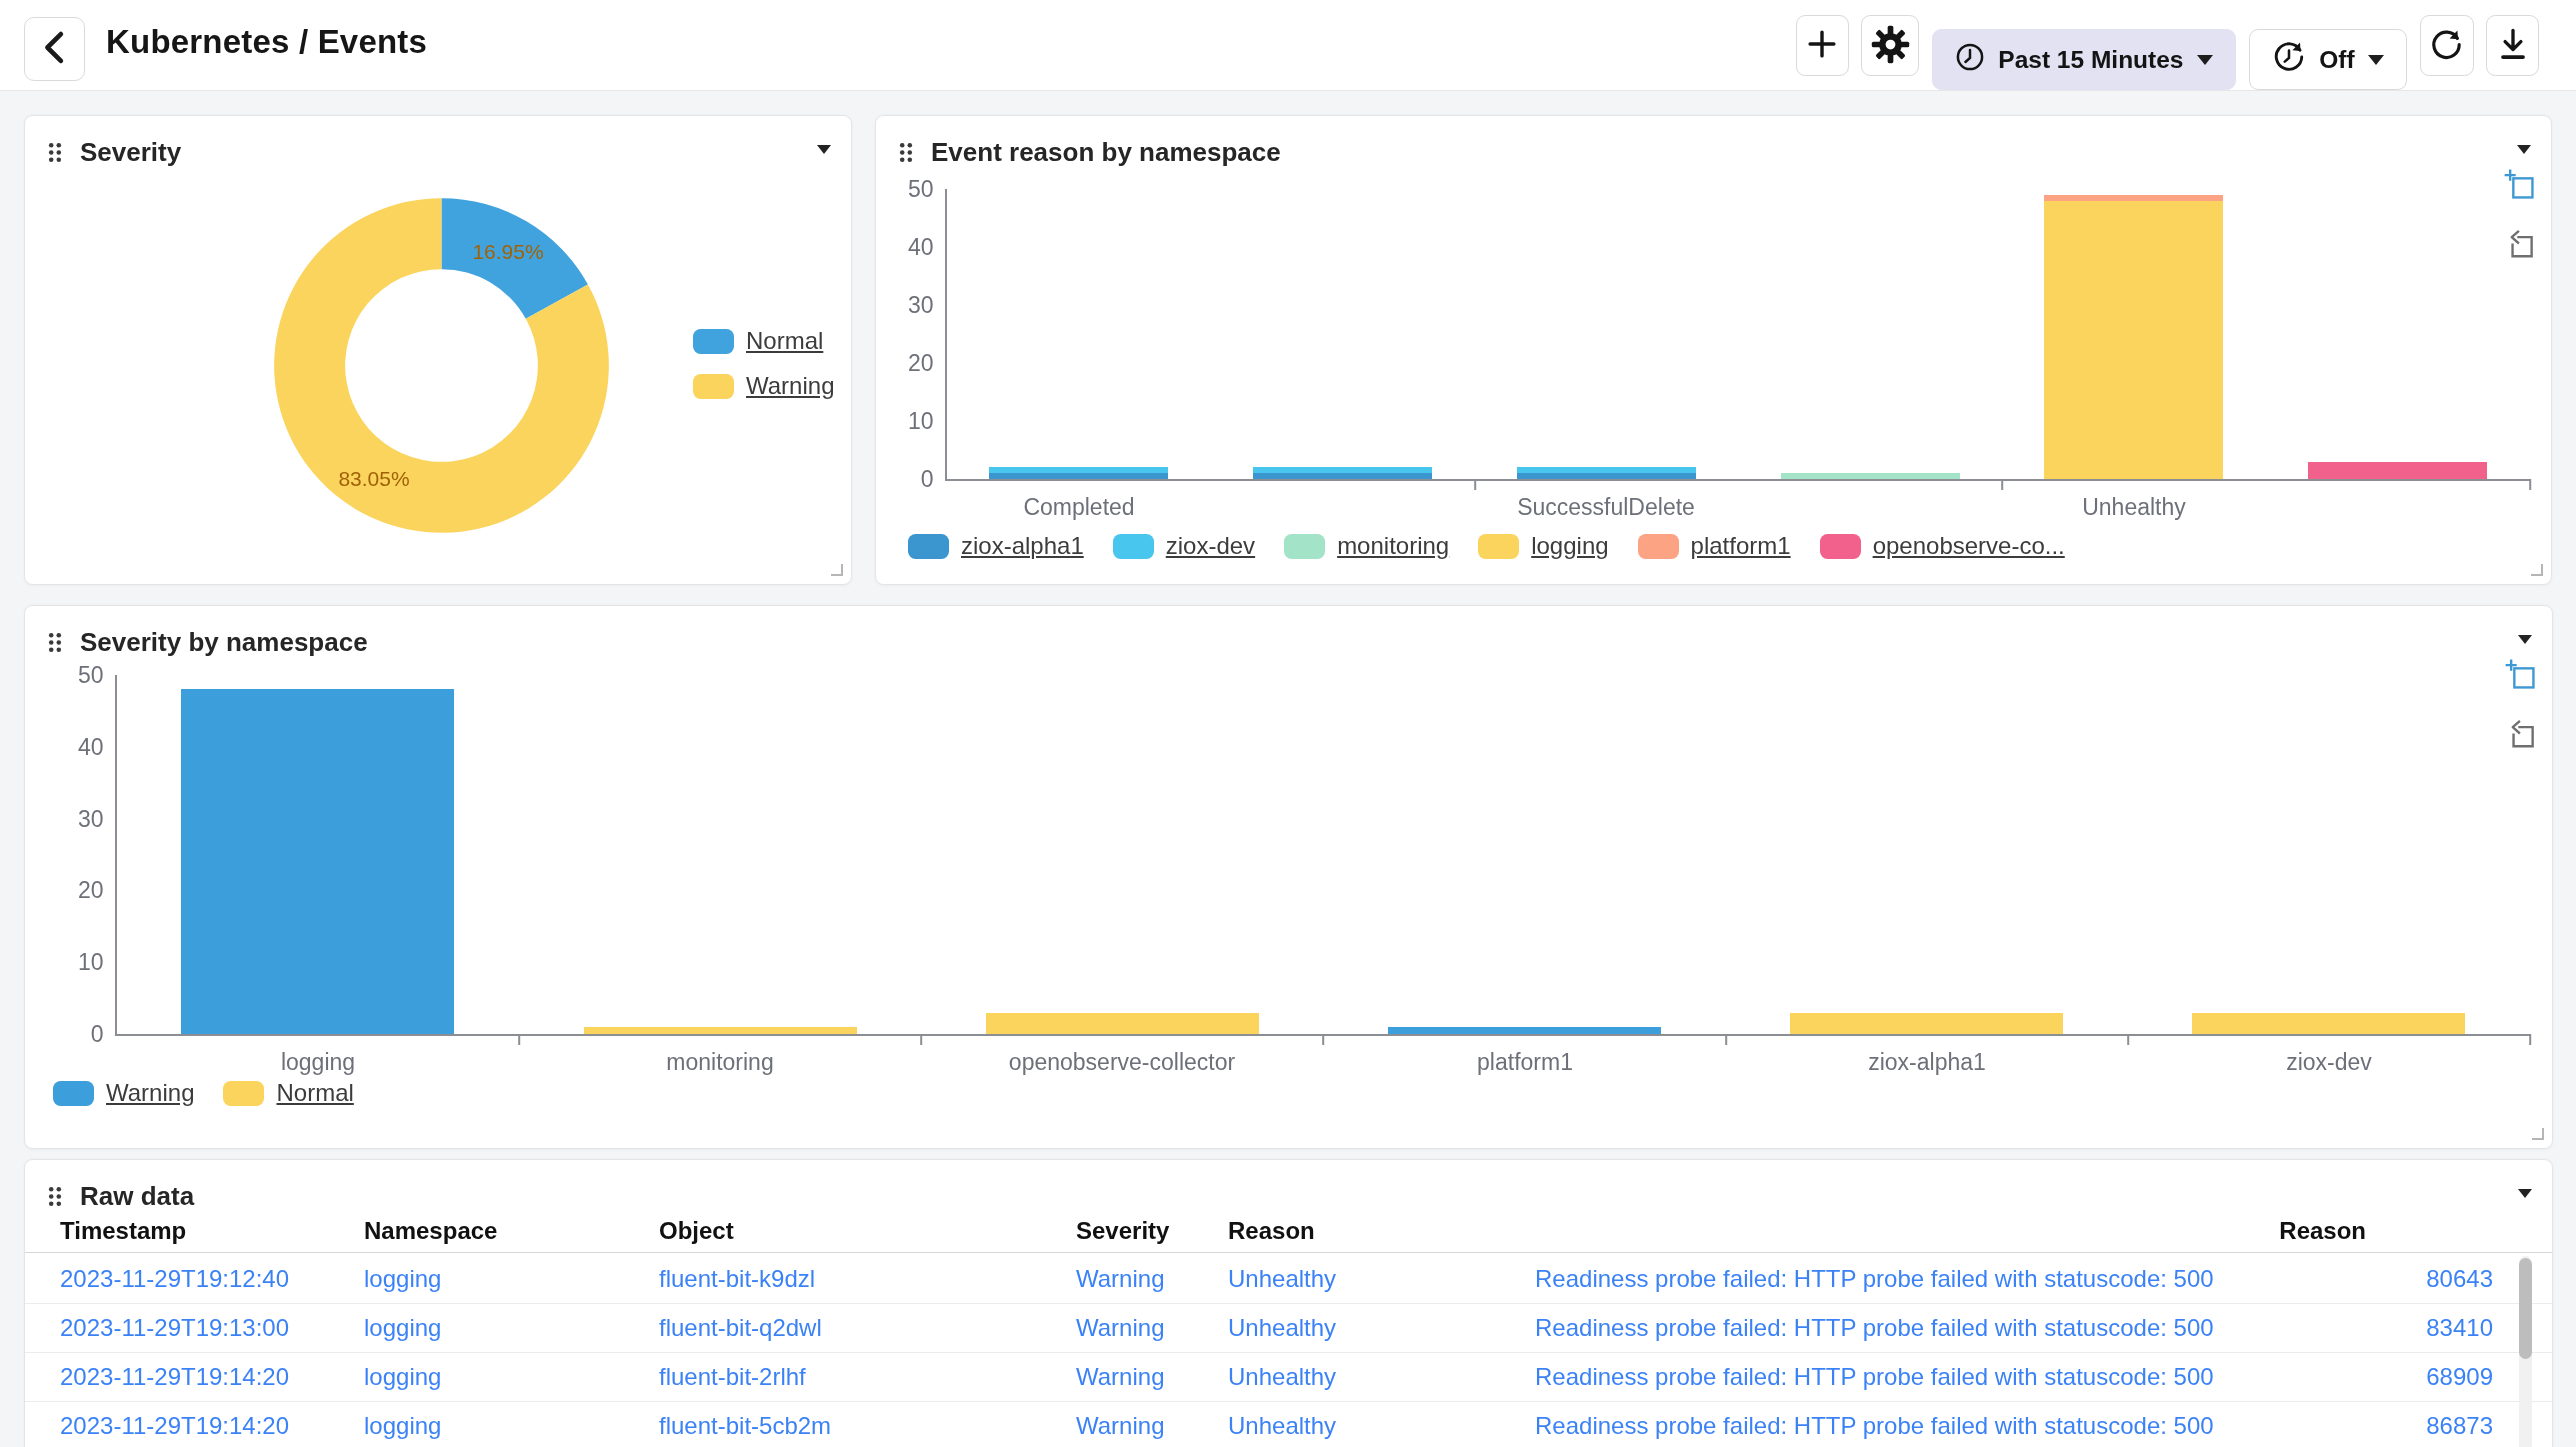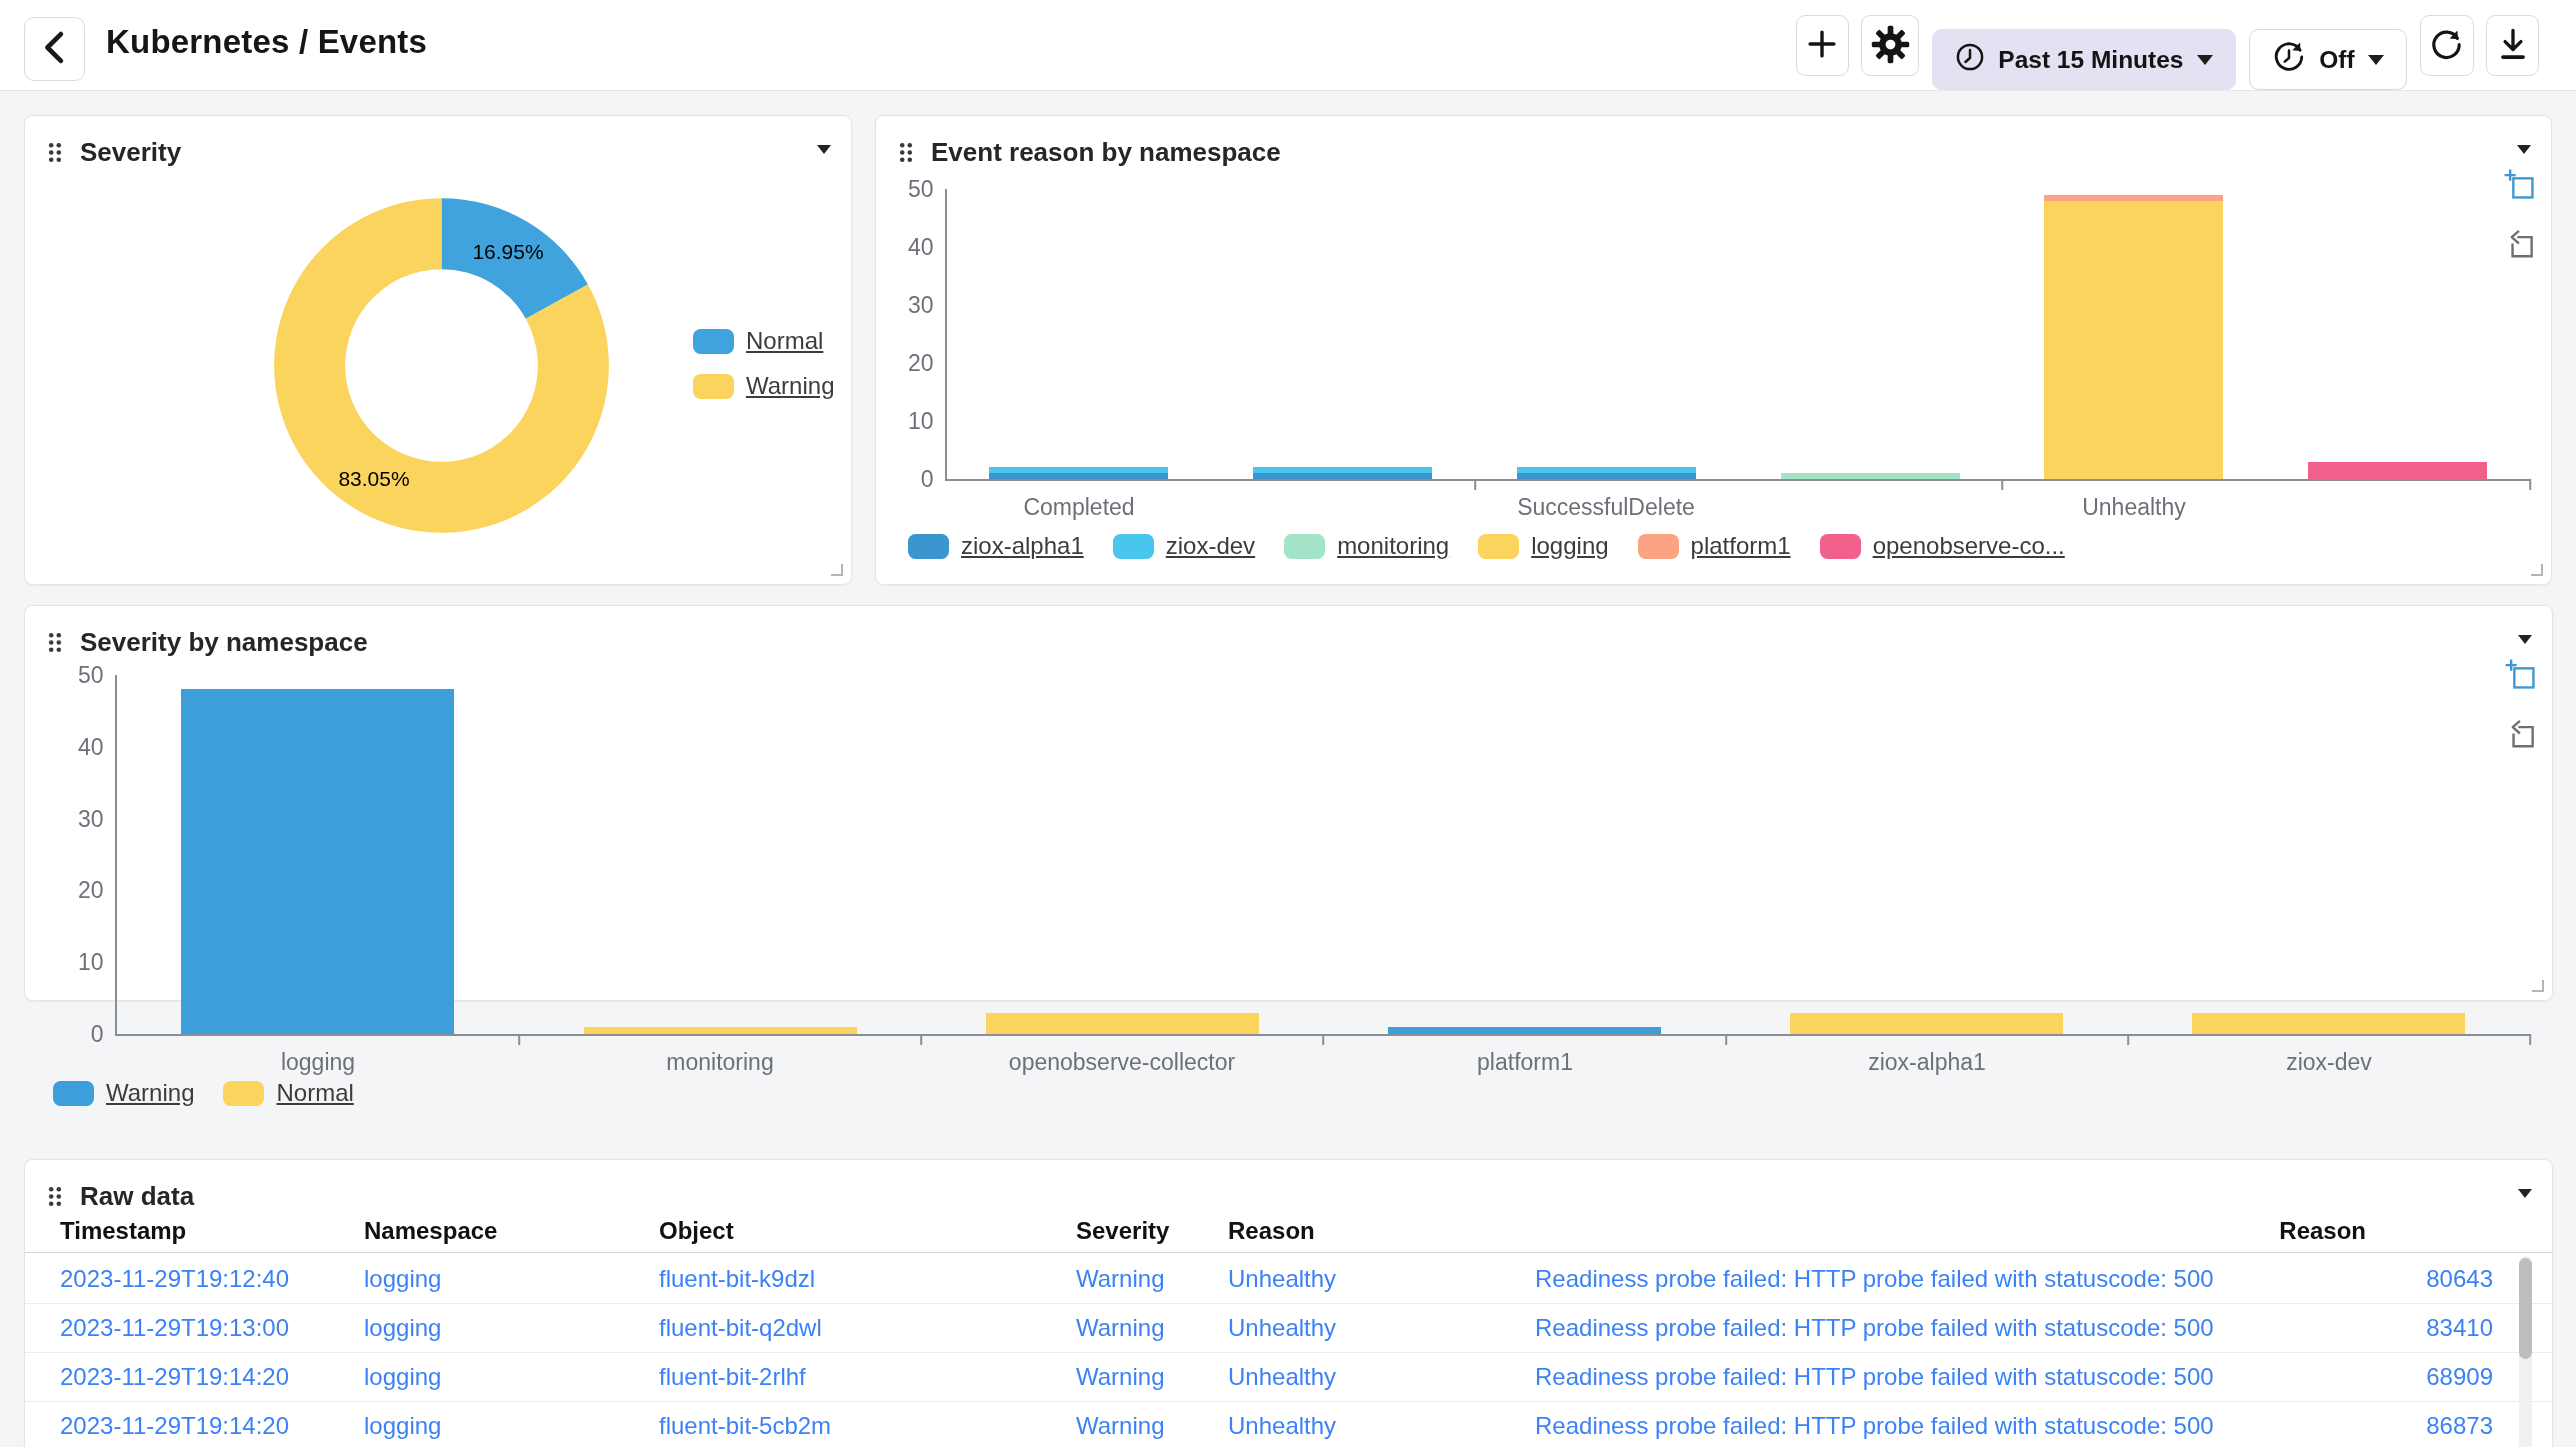--- a/index.html
+++ b/index.html
@@ -48,21 +48,21 @@
            font-size:23px; color:#6e7079; white-space:nowrap; }
   .xtick { position:absolute; top:100%; width:1.7px; height:11px; background:#8b8e93;
            transform:translateX(-0.8px); }
   .bar   { position:absolute; bottom:0; display:flex; flex-direction:column-reverse; }
   .seg   { width:100%; }
   .legend-h { position:absolute; display:flex; flex-direction:row; align-items:center; gap:29px; }
   .legend-v { position:absolute; display:flex; flex-direction:column; gap:17px; }
   .legend-item { display:flex; align-items:center; gap:12px; cursor:pointer; }
   .swatch { width:41px; height:25px; border-radius:7.6px; flex:0 0 auto; }
   .legend-label { font-size:24px; color:#3c3c3c; white-space:nowrap;text-decoration:underline; }
-  .donut-label { position:absolute; transform:translate(-50%,-50%); font-size:21px; color:#000000; }
+  .donut-label { position:absolute; transform:translate(-50%,-50%); font-size:21px; color:#a16207; }
   .toolbox { position:absolute; display:flex; flex-direction:column; gap:20px; align-items:center; }
   .toolbox svg { cursor:pointer; }
 
   
   .trow, .thead-row { display:grid;
       grid-template-columns:304px 295px 417px 152px 307px 1fr 127px;
       padding:0 59px 0 35px; align-items:center; }
   .thead-row { position:absolute; left:0; right:0; top:49px; height:44px;
                font-weight:700; font-size:24px; color:#111;
                border-bottom:1.7px solid #d6d6d6; }
@@ -282,21 +282,21 @@
           <div class="legend-label">platform1</div>
         </div>
         <div class="legend-item">
           <div class="swatch" style="background: rgb(242, 96, 140);"></div>
           <div class="legend-label">openobserve-co...</div>
         </div>
       </div>
     <span class="resize-corner"></span>
   </section>
 
-  <section class="panel" style="left:24px;top:512px;width:2529px;height:396px;">
+  <section class="panel" style="left:24px;top:512px;width:2529px;height:544px;">
     <div class="panel-head">
       <span class="drag-handle">
         <svg width="16" height="23" viewBox="0 0 19 27">
             <g fill="#3a3a3a">
               <circle cx="5" cy="5" r="2.7"></circle>
               <circle cx="14" cy="5" r="2.7"></circle>
               <circle cx="5" cy="13.5" r="2.7"></circle>
               <circle cx="14" cy="13.5" r="2.7"></circle>
               <circle cx="5" cy="22" r="2.7"></circle>
               <circle cx="14" cy="22" r="2.7"></circle>

